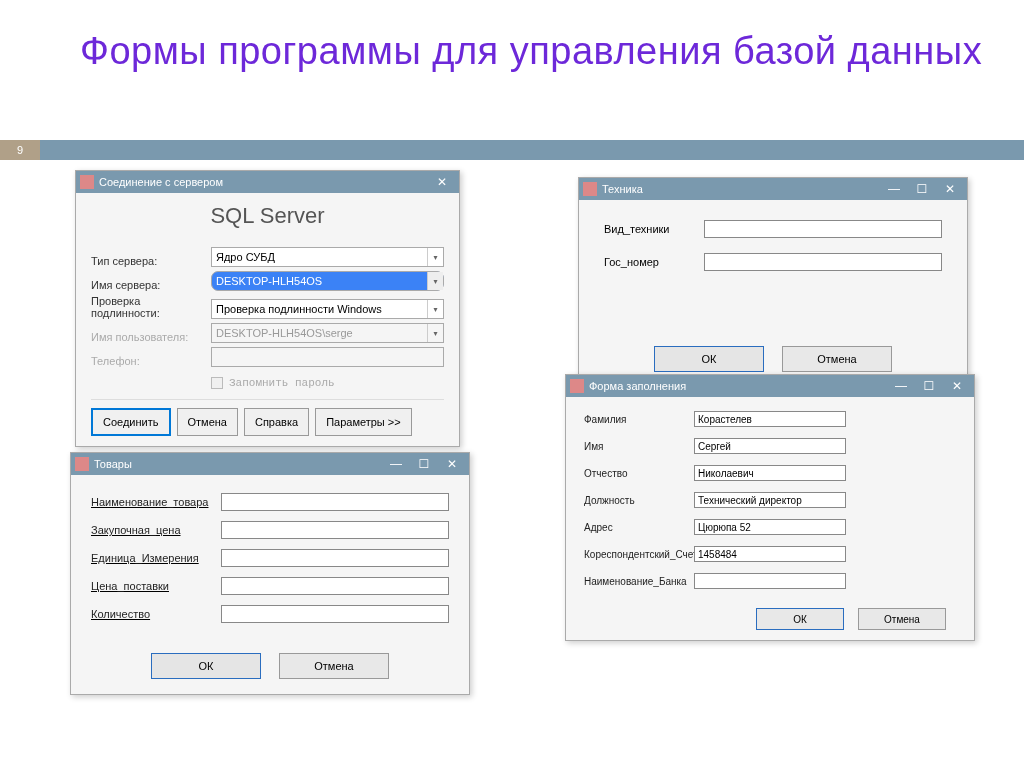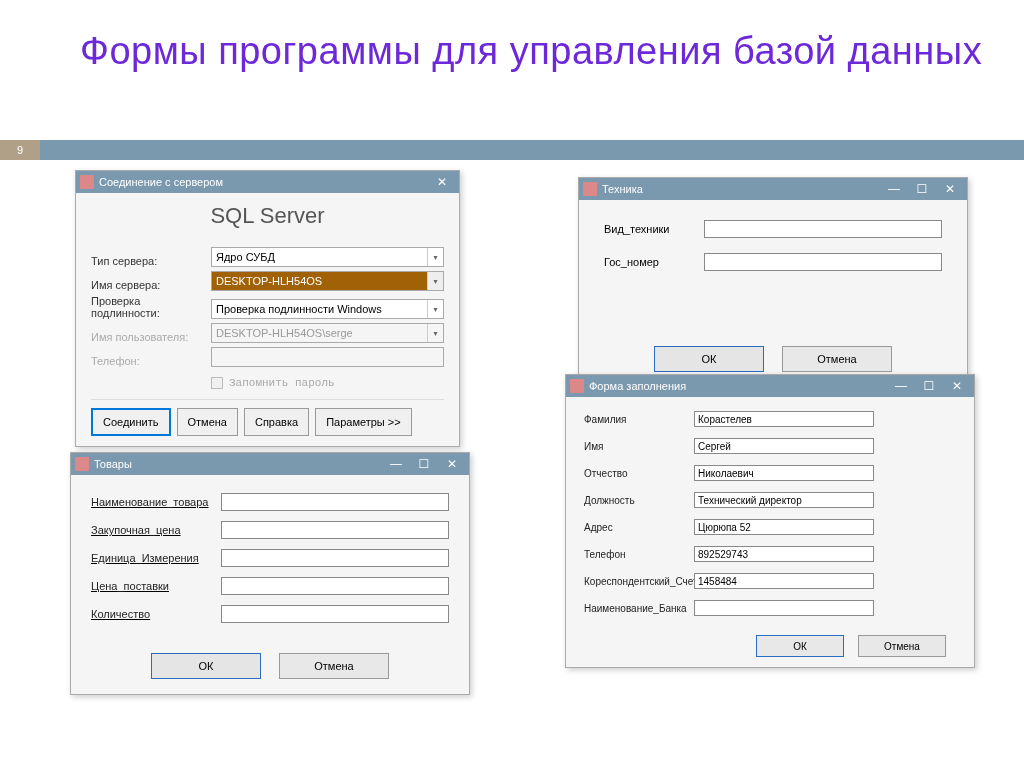--- a/index.html
+++ b/index.html
@@ -18,21 +18,21 @@
 .titlebar .ctl.close { }
 
 .win-body { padding: 10px 15px; background: #f5f5f5; }
 
 
 .sql-title { text-align: center; font-size: 22px; color: #555; font-weight: 500; padding: 10px 0 18px; }
 .sql-row { display: flex; align-items: flex-end; margin-bottom: 4px; }
 .sql-row .label { width: 120px; color: #333; font-size: 11px; }
 .sql-row .label.disabled { color: #aaa; }
 .sql-input { flex: 1; height: 20px; border: 1px solid #aaa; background: #fff; padding: 0 4px; font-size: 11px; display: flex; align-items: center; position: relative; }
-.sql-input.sel { background: #a16207; color: #fff; }
+.sql-input.sel { background: #3b82f6; color: #fff; border-radius: 7px; }
 .sql-input.disabled { background: #f5f5f5; color: #999; }
 .sql-drop { width: 16px; height: 18px; border-left: 1px solid #ccc; display: flex; align-items: center; justify-content: center; color: #666; font-size: 8px; position: absolute; right: 0; top: 0; bottom: 0; }
 .sql-chk-row { margin-left: 120px; display: flex; align-items: flex-end; color: #aaa; font-size: 11px; padding: 6px 0 10px; font-family: Liberation Mono, monospace; }
 .sql-chk { width: 12px; height: 12px; border: 1px solid #bbb; margin-right: 6px; background: #f0f0f0; }
 .sql-btns { border-top: 1px solid #ddd; padding-top: 8px; display: flex; gap: 6px; justify-content: flex-start; }
 .sql-btn { height: 28px; padding: 0 10px; border: 1px solid #999; background: #f0f0f0; font-size: 11px; display: flex; align-items: center; }
 .sql-btn.primary { border: 2px solid #0078d7; }
 
 
 .frm-row { display: flex; align-items: center; margin-bottom: 10px; text-decoration: underline; }
@@ -42,21 +42,21 @@
 .frm-btn { width: 110px; height: 26px; border: 1px solid #999; background: #e8e8e8; font-size: 11px; display: flex; align-items: center; justify-content: center; }
 .frm-btn.primary { border: 1px solid #2a6dbf; background: #e5e5e5; }
 
 
 .tech-row { display: flex; align-items: center; margin-bottom: 15px; }
 .tech-row .label { width: 100px; font-size: 11px; }
 .tech-input { flex: 1; height: 18px; border: 1px solid #888; background: #fff; }
 
 .fill-row { display: flex; align-items: center; margin-bottom: 11px; }
 .fill-row .label { width: 110px; font-size: 10px; color: #222; }
-.fill-input { width: 180px; height: 16px; border: 1px solid #888; background: #fff; padding: 0 3px; font-size: 10px; display: flex; align-items: center; }
+.fill-input { width: 152px; height: 16px; border: 1px solid #888; background: #fff; padding: 0 3px; font-size: 10px; display: flex; align-items: center; }
 .fill-btns { display: flex; gap: 14px; justify-content: flex-end; padding: 8px 10px 4px 0; }
 .fill-btn { width: 88px; height: 22px; border: 1px solid #999; background: #e8e8e8; font-size: 10px; display: flex; align-items: center; justify-content: center; }
 .fill-btn.primary { border: 1px solid #2a6dbf; }
 </style>
 </head>
 <body>
 
 <div class="slide-title">Формы программы для управления базой данных</div>
 <div class="slide-number-bar">
   <div class="slide-number">9</div>
@@ -214,26 +214,20 @@
           <span>Технический директор</span>
         </div>
     </div>
     <div class="fill-row">
       <div class="label">Адрес</div>
       <div class="fill-input">
           <span>Цюрюпа 52</span>
         </div>
     </div>
     <div class="fill-row">
-      <div class="label">Телефон</div>
-      <div class="fill-input">
-          <span>892529743</span>
-        </div>
-    </div>
-    <div class="fill-row">
       <div class="label">Кореспондентский_Счет</div>
       <div class="fill-input">
           <span>1458484</span>
         </div>
     </div>
     <div class="fill-row">
       <div class="label">Наименование_Банка</div>
       <div class="fill-input">
           <span></span>
         </div>

